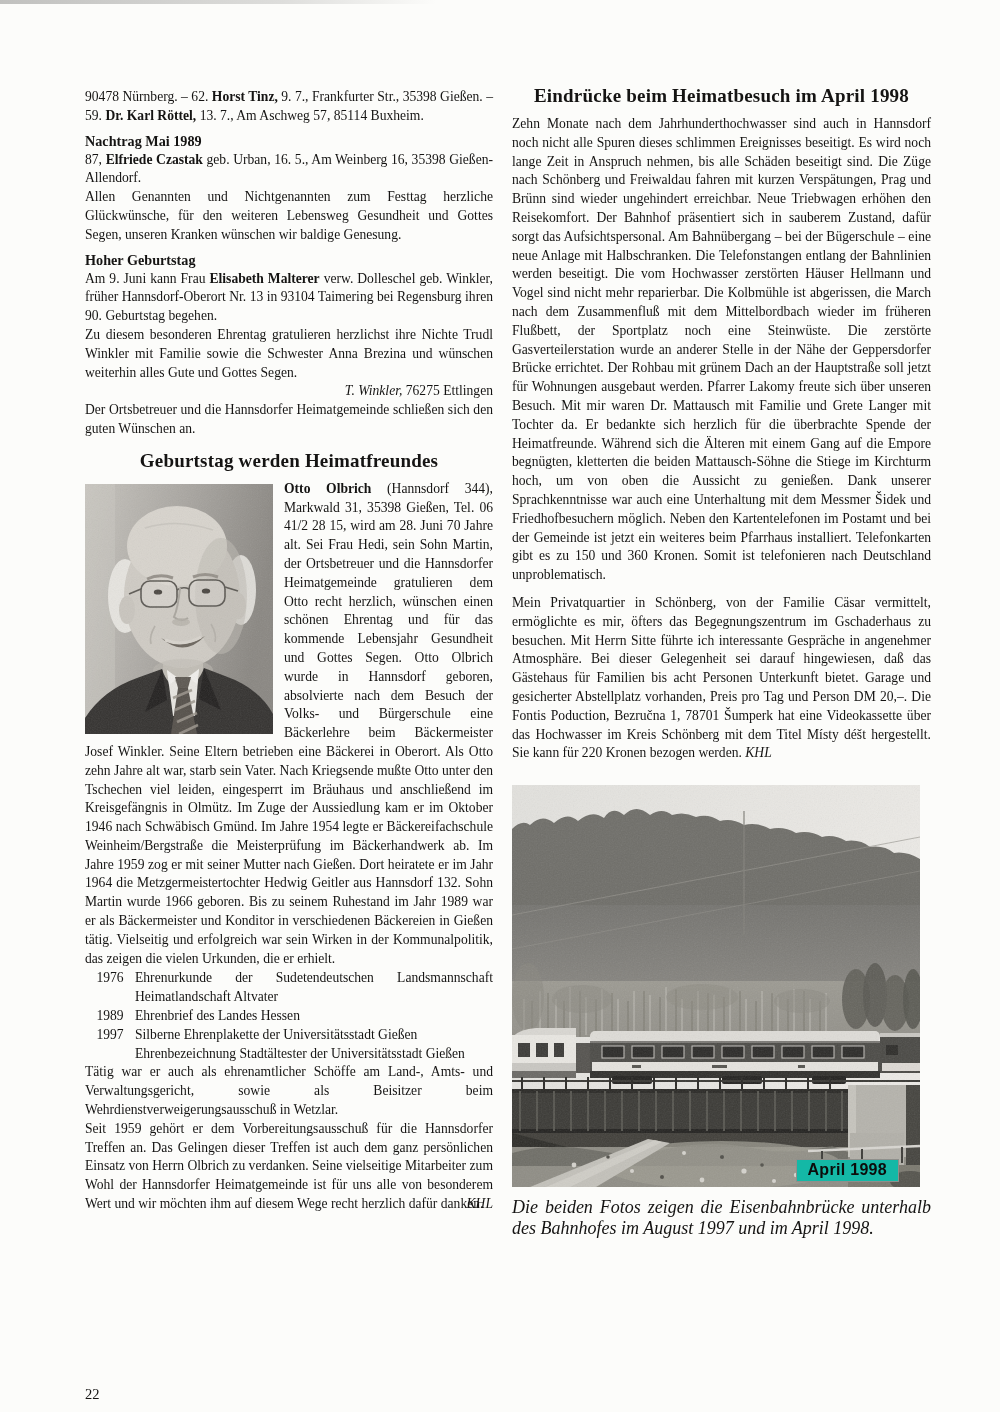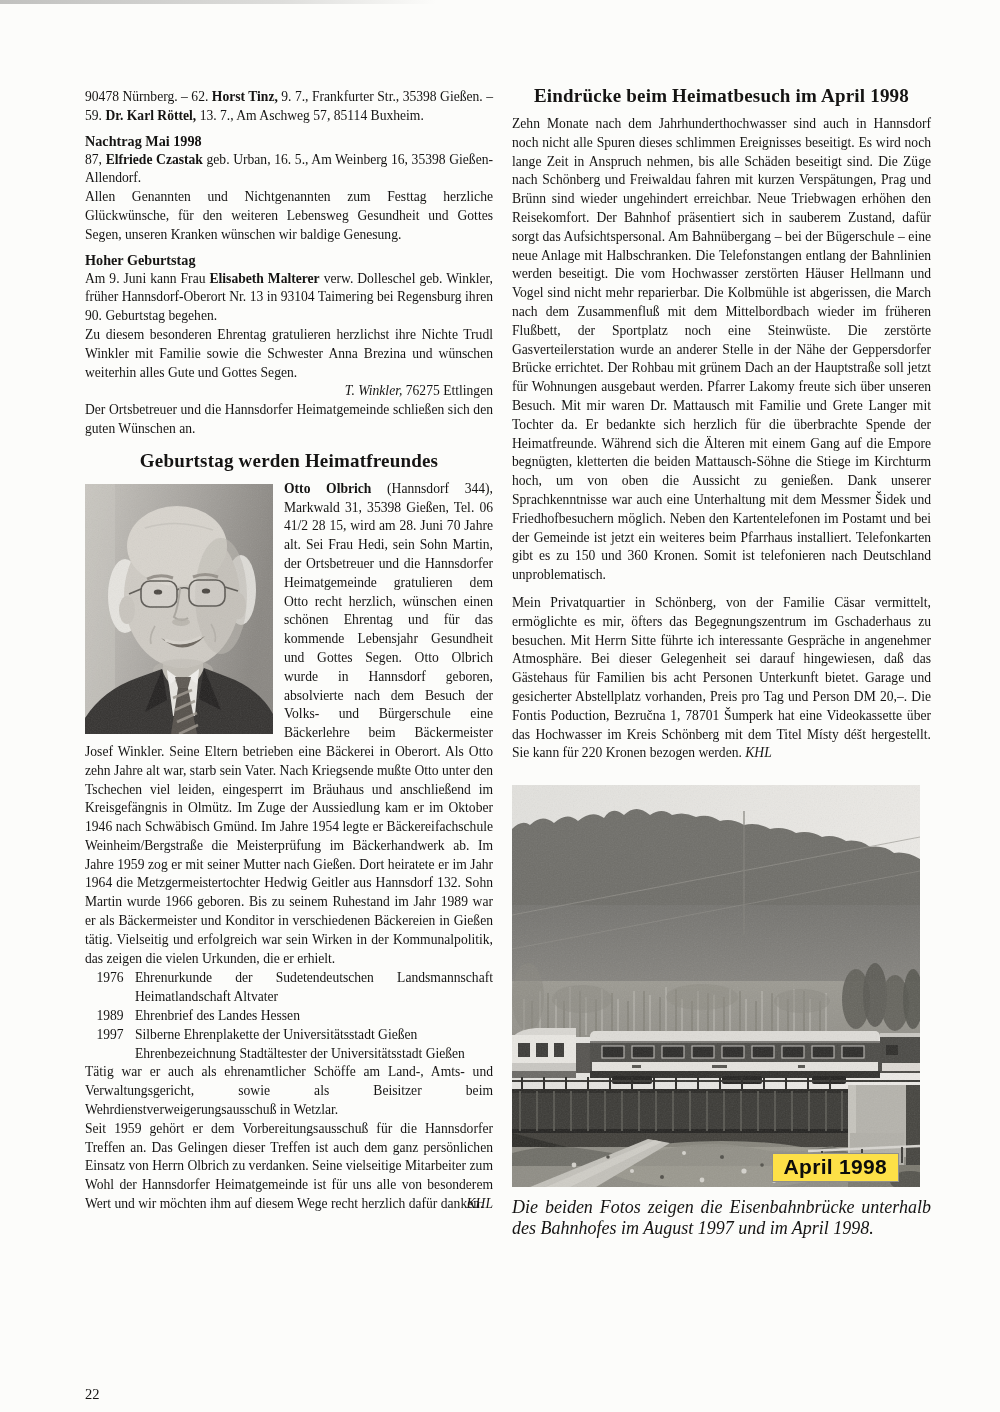--- a/index.html
+++ b/index.html
@@ -46,45 +46,45 @@
   .honor-row{display:flex;}
   .honor-year{flex:none;width:50px;font-size:13.6px;line-height:18.8px;text-align:center;}
   .honor-text{flex:1;font-size:13.6px;line-height:18.8px;text-align:justify;}
   .photo{
     position:relative;width:408px;height:402px;margin-top:22px;
     background:#cfcecb;
   }
   .photo svg{display:block;}
   .photo-label{
     position:absolute;right:21px;bottom:5px;
-    background:#fde047;border:1px solid #8f8f8b;
+    background:#14b8a6;border:1px solid #8f8f8b;
     padding:1px 11px 2px 11px;
     font-family:"Liberation Sans","DejaVu Sans",sans-serif;
-    font-weight:bold;font-size:21px;color:#0c0c0b;letter-spacing:.3px;
+    font-weight:bold;font-size:16px;color:#0c0c0b;letter-spacing:.3px;
   }
   .caption{
     font-size:18px;line-height:20.5px;font-style:italic;
     margin:10px 0 0 0;text-align:justify;
   }
   .pagenum{
     position:absolute;left:85px;top:1338px;font-size:14.5px;margin-top:48px;
   }
 </style>
 </head>
 <body>
 
 <div class="page">
 
   <div class="scan-streak"></div>
 
   <div class="col col-left">
 
     <p class="body">90478 Nürnberg. – 62. <b>Horst Tinz,</b> 9. 7., Frankfurter Str., 35398 Gießen. – 59. <b>Dr. Karl Röttel,</b> 13. 7., Am Aschweg 57, 85114 Buxheim.</p>
 
-    <h3 class="subhead">Nachtrag Mai 1998</h3>
+    <h3 class="subhead">Nachtrag Mai 1989</h3>
     <p class="body">87, <b>Elfriede Czastak</b> geb. Urban, 16. 5., Am Weinberg 16, 35398 Gießen-Allendorf.</p>
     <p class="body">Allen Genannten und Nichtgenannten zum Festtag herzliche Glückwünsche, für den weiteren Lebensweg Gesundheit und Gottes Segen, unseren Kranken wünschen wir baldige Genesung.</p>
 
     <h3 class="subhead">Hoher Geburtstag</h3>
     <p class="body">Am 9. Juni kann Frau <b>Elisabeth Malterer</b> verw. Dolleschel geb. Winkler, früher Hannsdorf-Oberort Nr. 13 in 93104 Taimering bei Regensburg ihren 90. Geburtstag begehen.</p>
     <p class="body">Zu diesem besonderen Ehrentag gratulieren herzlichst ihre Nichte Trudl Winkler mit Familie sowie die Schwester Anna Brezina und wünschen weiterhin alles Gute und Gottes Segen.</p>
     <p class="body sig"><i>T. Winkler,</i> 76275 Ettlingen</p>
     <p class="body">Der Ortsbetreuer und die Hannsdorfer Heimatgemeinde schließen sich den guten Wünschen an.</p>
 
     <h2 class="bighead">Geburtstag werden Heimatfreundes</h2>

